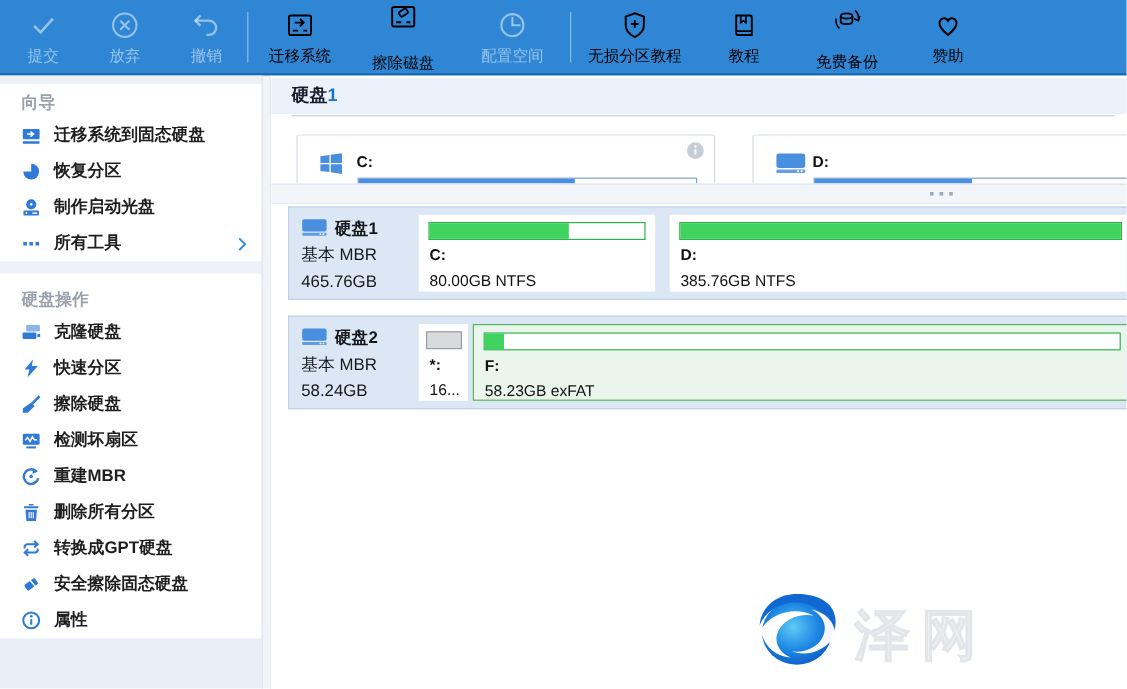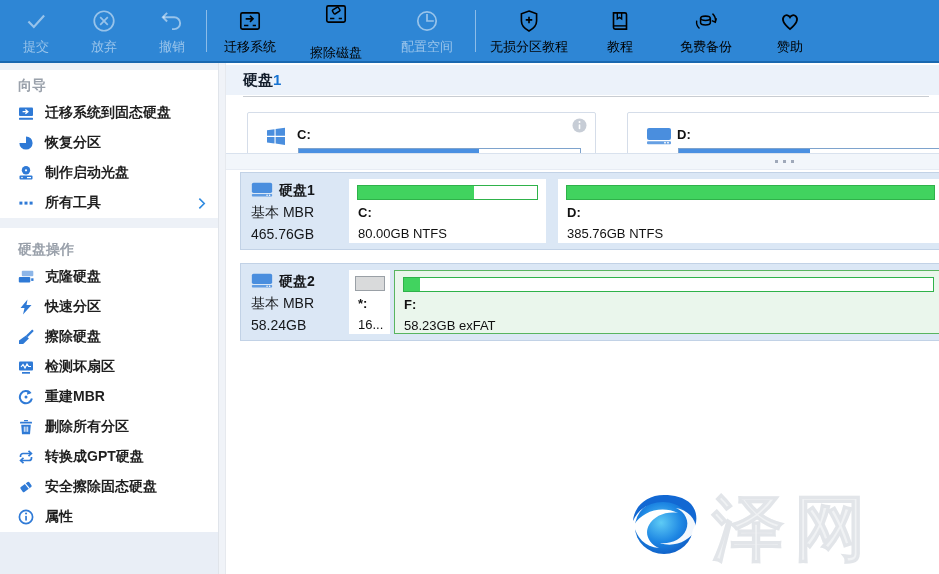--- a/index.html
+++ b/index.html
@@ -68,21 +68,21 @@
   .d-line{height:22px;line-height:22px;}
   .part{position:absolute;top:6px;bottom:6px;background:#fff;box-sizing:border-box;cursor:pointer;}
   .part.selected{background:#eaf6ec;border:1px solid #58b55f;}
   .pbar{position:absolute;left:8px;right:8px;top:6px;height:13px;border:1px solid #2fb24a;background:#fff;}
   .pfill{height:100%;background:#41d35f;}
   .gbar{position:absolute;left:6px;top:6px;width:28px;height:13px;border:1px solid #9aa0a6;background:#d9dadb;}
   .p-letter{position:absolute;left:9px;top:26px;font-weight:700;font-size:13px;color:#111;}
   .p-info{position:absolute;left:9px;top:47px;font-size:13px;color:#111;white-space:nowrap;}
 
   .watermark{position:absolute;left:400px;top:428px;display:flex;align-items:center;pointer-events:none;}
-  .wm-text{font-size:72px;color:#f0f2f4;-webkit-text-stroke:1px #e2e5e9;font-weight:700;
+  .wm-text{font-size:46px;color:#f0f2f4;-webkit-text-stroke:1px #e2e5e9;font-weight:700;
            letter-spacing:10px;margin-left:10px;line-height:1;}
 </style>
 </head>
 <body>
 
 <div class="app">
 
   <div class="tb" id="toolbar">
       <div class="tb-item disabled" style="width: 68px;">
         <span class="tb-icon">
@@ -153,21 +153,21 @@
       <div class="tb-item" style="width: 76px;">
         <span class="tb-icon">
           <svg viewBox="0 0 24 24">
             <path d="M6 4.5h10.5A1.5 1.5 0 0 1 18 6v13.5H7.5A1.5 1.5 0 0 1 6 18z" fill="none" stroke="currentColor" stroke-width="1.5"></path>
             <path d="M6.5 16.5H18" stroke="currentColor" stroke-width="1.3"></path>
             <path d="M9.5 4.5v5.5l2-1.4 2 1.4V4.5" fill="none" stroke="currentColor" stroke-width="1.3"></path>
           </svg>
         </span>
         <span class="tb-label">教程</span>
       </div>
-      <div class="tb-item" style="width: 96px;">
+      <div class="tb-item" style="width: 96px; justify-content: space-between;">
         <span class="tb-icon">
           <svg viewBox="0 0 24 24">
             <ellipse cx="11.5" cy="9.5" rx="4.5" ry="2" fill="none" stroke="currentColor" stroke-width="1.4"></ellipse>
             <path d="M7 9.5v4.2c0 1.1 2 2 4.5 2s4.5-.9 4.5-2V9.5" fill="none" stroke="currentColor" stroke-width="1.4"></path>
             <path d="M18 5.2a8.3 8.3 0 0 1 2.6 7.6M6 19a8.3 8.3 0 0 1-2.6-7.4" fill="none" stroke="currentColor" stroke-width="1.3"></path>
             <path d="M21.6 9.5l-1 3.6-3.3-1.4" fill="none" stroke="currentColor" stroke-width="1.3"></path>
           </svg>
         </span>
         <span class="tb-label">免费备份</span>
       </div>

